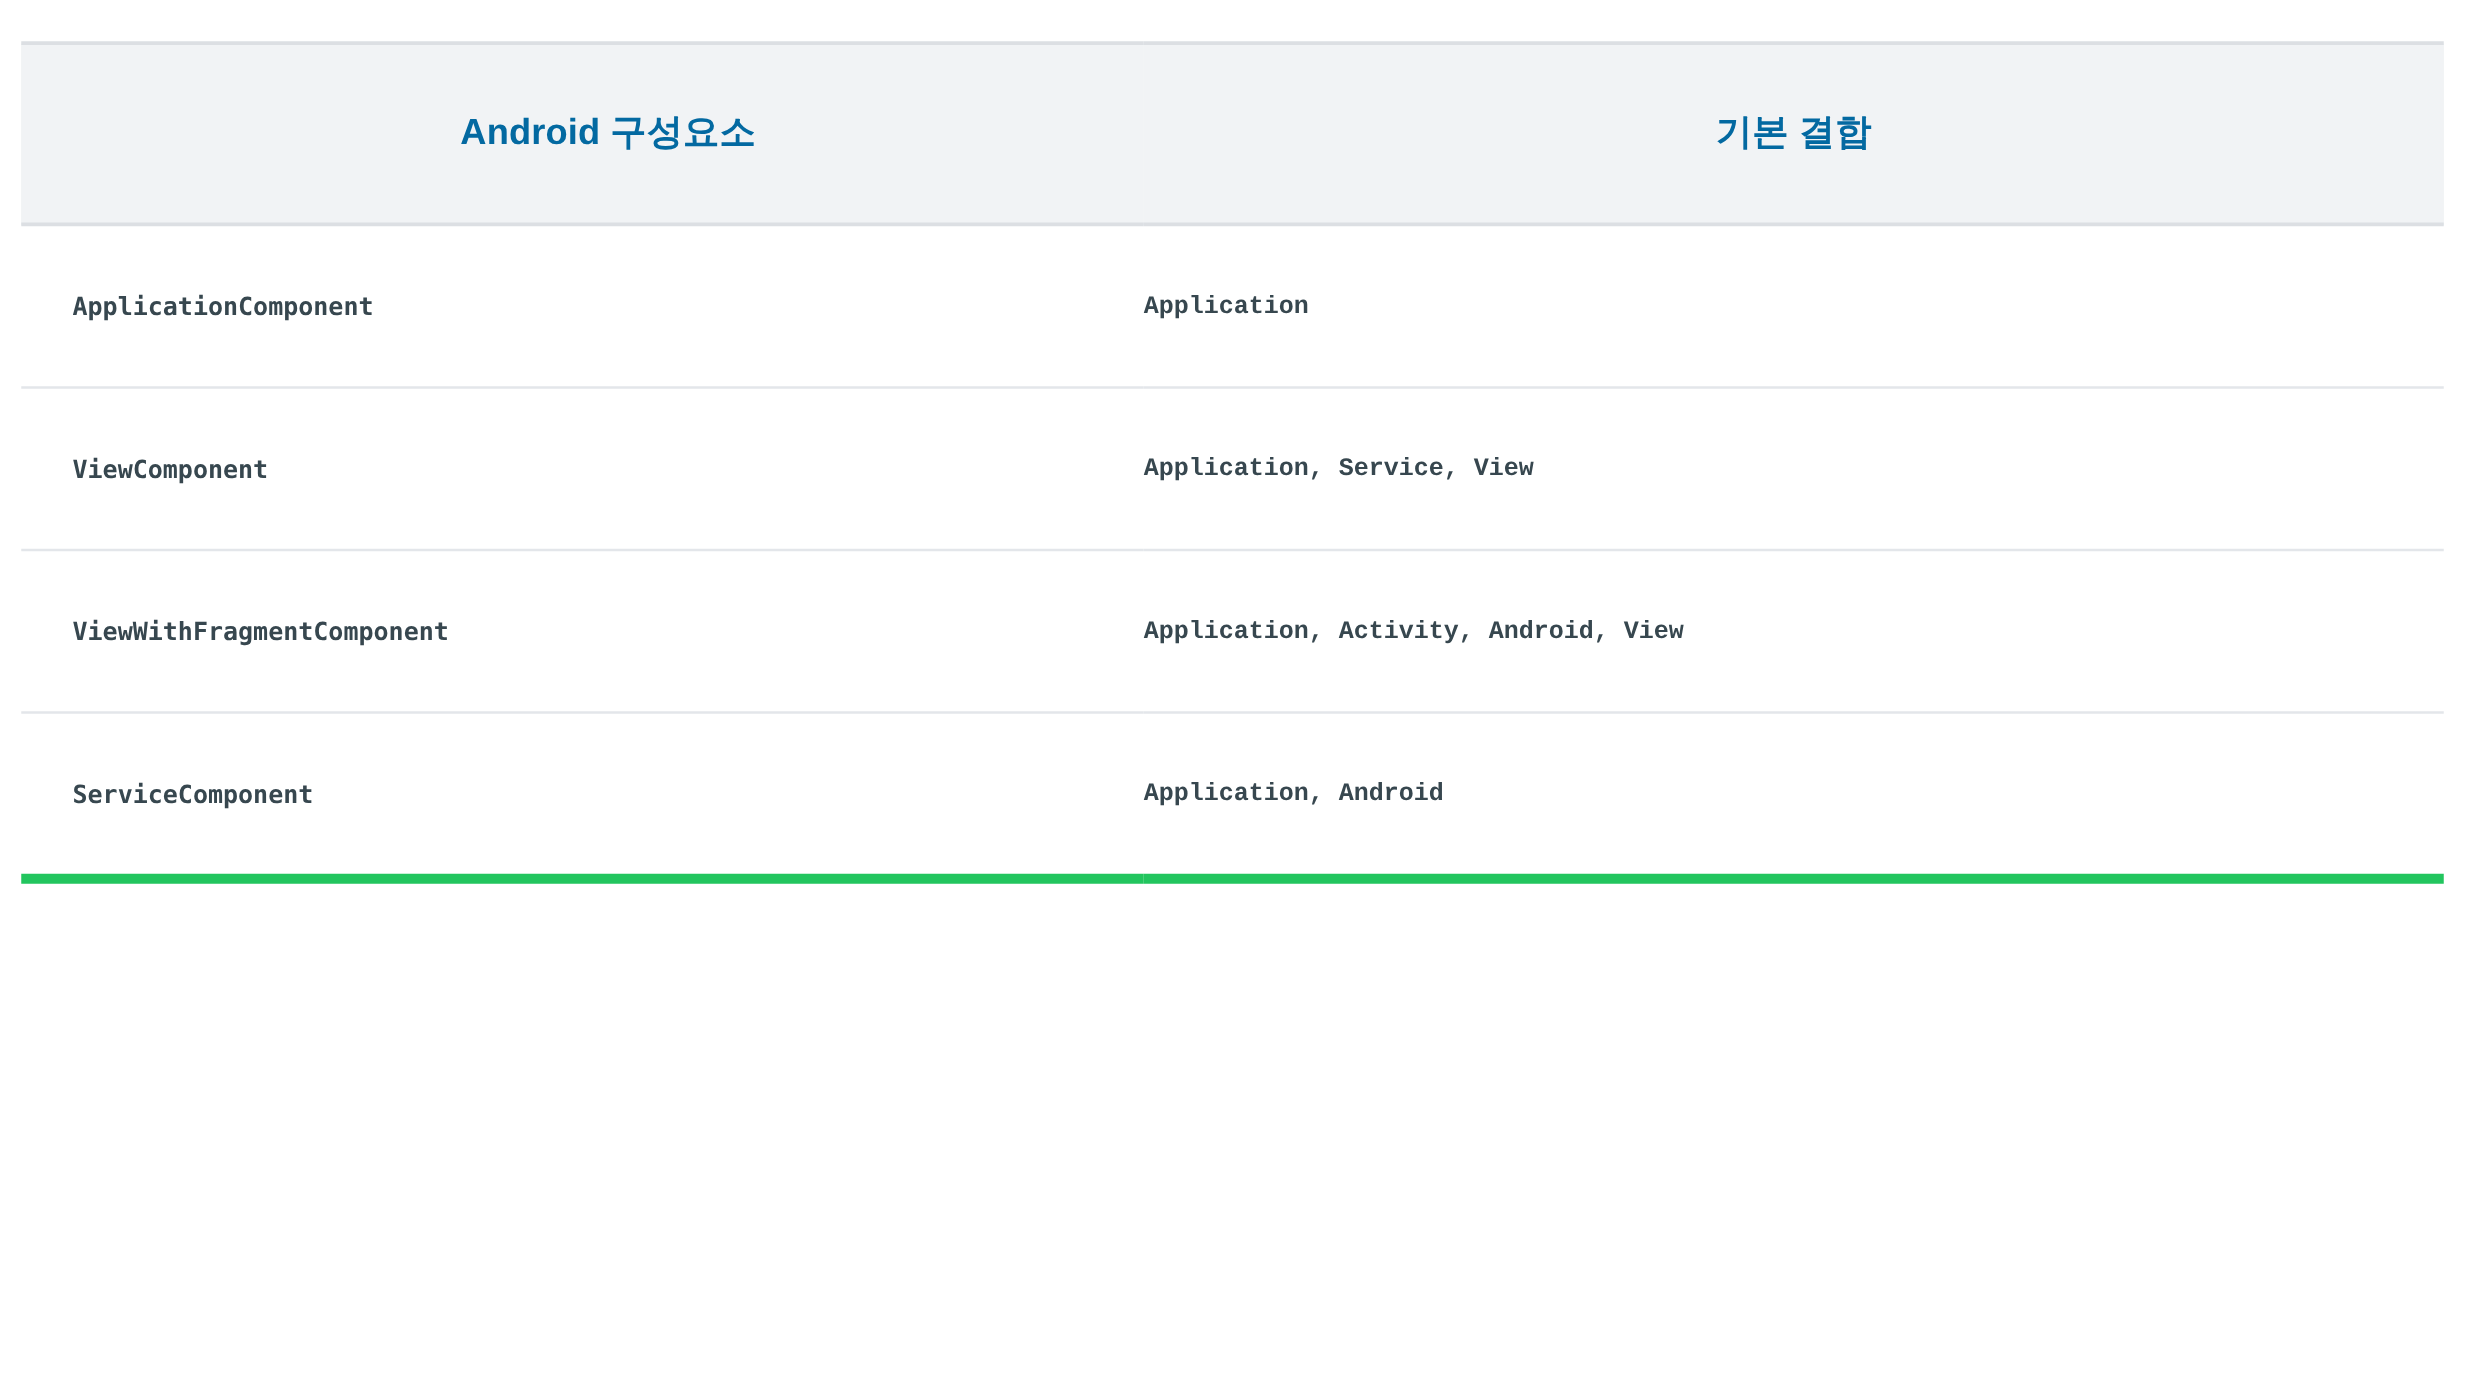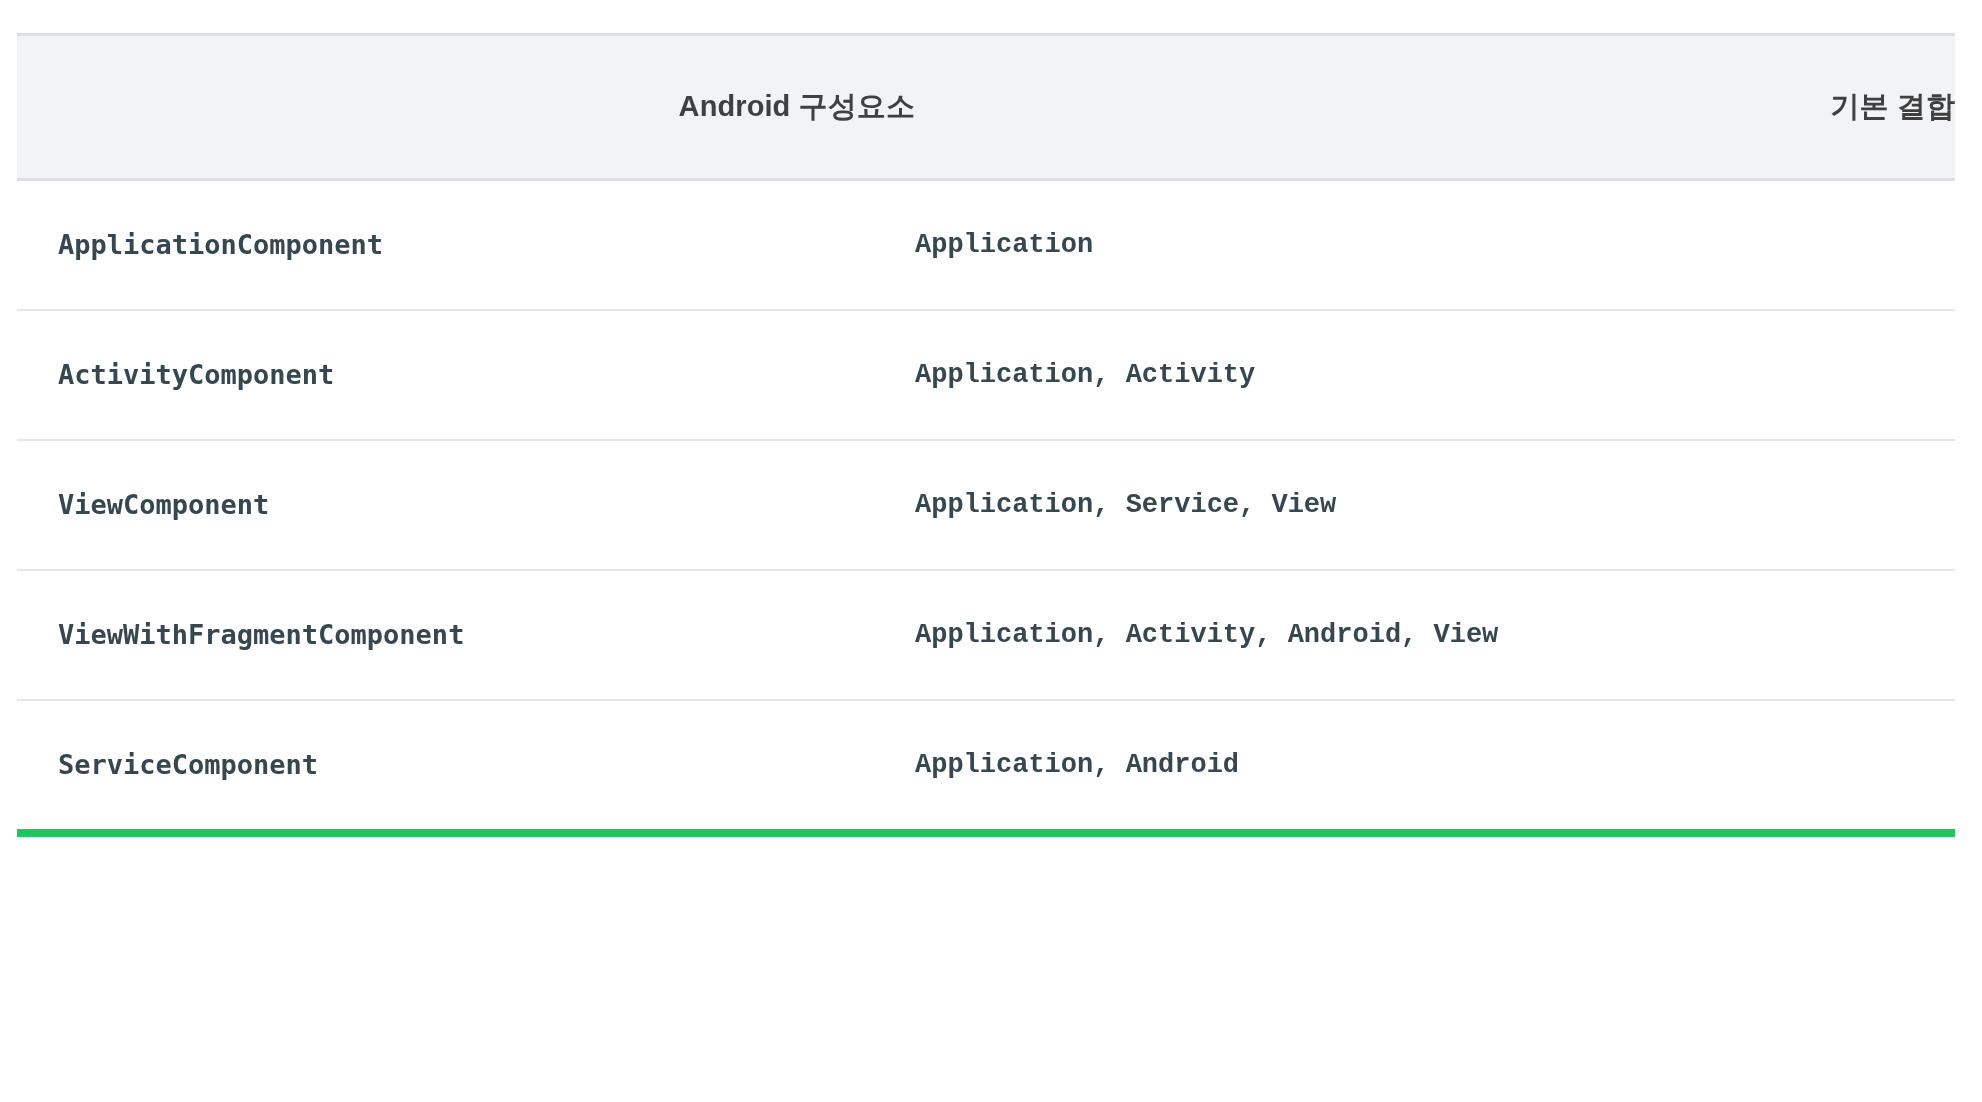--- a/index.html
+++ b/index.html
@@ -38,47 +38,47 @@
   table.dep-table col.c1 { width: 898px; }
   table.dep-table col.c2 { width: 1040px; }
 
   thead tr.head-row {
     background: #f1f3f5;
   }
 
   thead th {
     margin: 0;
     padding: 0;
-    text-align: right;
+    text-align: center;
     vertical-align: middle;
     height: 142px;
     border-top: 3px solid #dcdfe3;
     border-bottom: 3px solid #dcdfe3;
     background: #f1f3f5;
     font-family: "Liberation Sans", sans-serif;
     font-weight: 700;
     font-size: 29px;
     line-height: 1.3;
-    color: #404040;
+    color: #0369a1;
     letter-spacing: 0.1px;
   }
 
   thead th.h1 { padding-left: 41px; }
   thead th.h2 { padding-left: 0px; }
 
   tbody td {
     margin: 0;
     padding: 0;
     text-align: left;
     vertical-align: middle;
     height: 128px;
     border-bottom: 2px solid #e3e6ea;
     font-family: "DejaVu Sans Mono", "Liberation Mono", monospace;
     font-weight: 700;
-    font-size: 27px;
+    font-size: 20px;
     line-height: 1.35;
     color: #37474f;
     white-space: nowrap;
   }
 
   tbody td.c-name { padding-left: 41px; }
   tbody td.c-bind { padding-left: 0px; font-family: Liberation Mono, monospace; }
 
   tbody tr:last-child td {
     border-bottom: 8px solid #22c55e;
@@ -99,24 +99,20 @@
           <th class="h1">Android 구성요소</th>
           <th class="h2">기본 결합</th>
         </tr>
       </thead>
       <tbody id="table-body">
       <tr>
             <td class="c-name">ApplicationComponent</td>
             <td class="c-bind">Application</td>
           </tr>
           <tr>
-            <td class="c-name">ActivityComponent</td>
-            <td class="c-bind">Application, Activity</td>
-          </tr>
-          <tr>
             <td class="c-name">ViewComponent</td>
             <td class="c-bind">Application, Service, View</td>
           </tr>
           <tr>
             <td class="c-name">ViewWithFragmentComponent</td>
             <td class="c-bind">Application, Activity, Android, View</td>
           </tr>
           <tr>
             <td class="c-name">ServiceComponent</td>
             <td class="c-bind">Application, Android</td>

